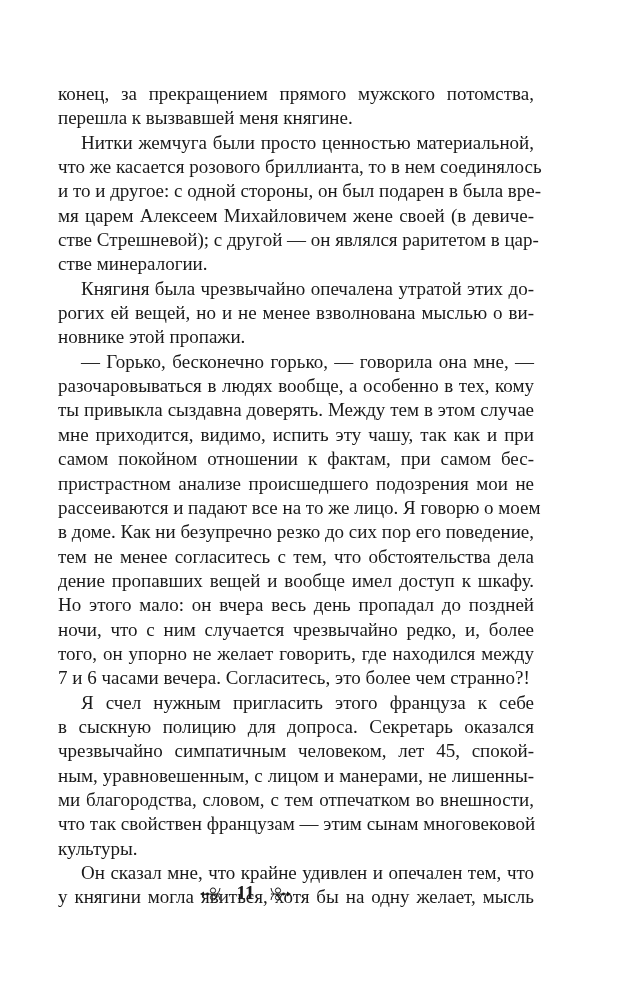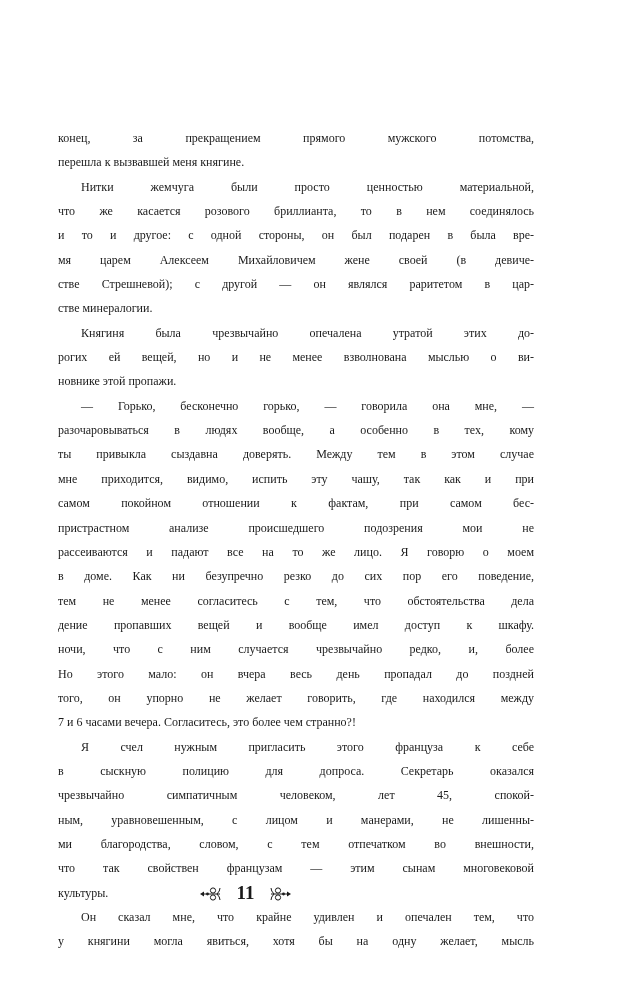--- a/index.html
+++ b/index.html
@@ -15,25 +15,24 @@
     color: #1a1a1a;
   }
   .page {
     position: absolute;
     left: 58px;
     top: 82px;
     width: 476px;
   }
   .text-block {
     font-family: "Liberation Serif", "DejaVu Serif", serif;
-    font-size: 12px;
+    font-size: 19px;
     line-height: 24.35px;
     text-align: justify;
     hyphens: manual;
-    margin-top: 44px;
   }
   .line {
     display: block;
     text-align: justify;
     text-align-last: justify;
     white-space: nowrap;
     height: 24.35px;
     overflow: visible;
   }
   .line.last {
@@ -91,22 +90,22 @@
         <span class="line indent">— Горько, бесконечно горько, — говорила она мне, —</span>
         <span class="line">разочаровываться в людях вообще, а особенно в тех, кому</span>
         <span class="line">ты привыкла сыздавна доверять. Между тем в этом случае</span>
         <span class="line">мне приходится, видимо, испить эту чашу, так как и при</span>
         <span class="line">самом покойном отношении к фактам, при самом бес-</span>
         <span class="line">пристрастном анализе происшедшего подозрения мои не</span>
         <span class="line">рассеиваются и падают все на то же лицо. Я говорю о моем</span>
         <span class="line">в доме. Как ни безупречно резко до сих пор его поведение,</span>
         <span class="line">тем не менее согласитесь с тем, что обстоятельства дела</span>
         <span class="line">дение пропавших вещей и вообще имел доступ к шкафу.</span>
+        <span class="line">Но этого мало: он вчера весь день пропадал до поздней</span>
         <span class="line">ночи, что с ним случается чрезвычайно редко, и, более</span>
-        <span class="line">Но этого мало: он вчера весь день пропадал до поздней</span>
         <span class="line">того, он упорно не желает говорить, где находился между</span>
         <span class="line last">7 и 6 часами вечера. Согласитесь, это более чем странно?!</span>
       </div>
       <div>
         <span class="line indent">Я счел нужным пригласить этого француза к себе</span>
         <span class="line">в сыскную полицию для допроса. Секретарь оказался</span>
         <span class="line">чрезвычайно симпатичным человеком, лет 45, спокой-</span>
         <span class="line">ным, уравновешенным, с лицом и манерами, не лишенны-</span>
         <span class="line">ми благородства, словом, с тем отпечатком во внешности,</span>
         <span class="line">что так свойствен французам — этим сынам многовековой</span>

